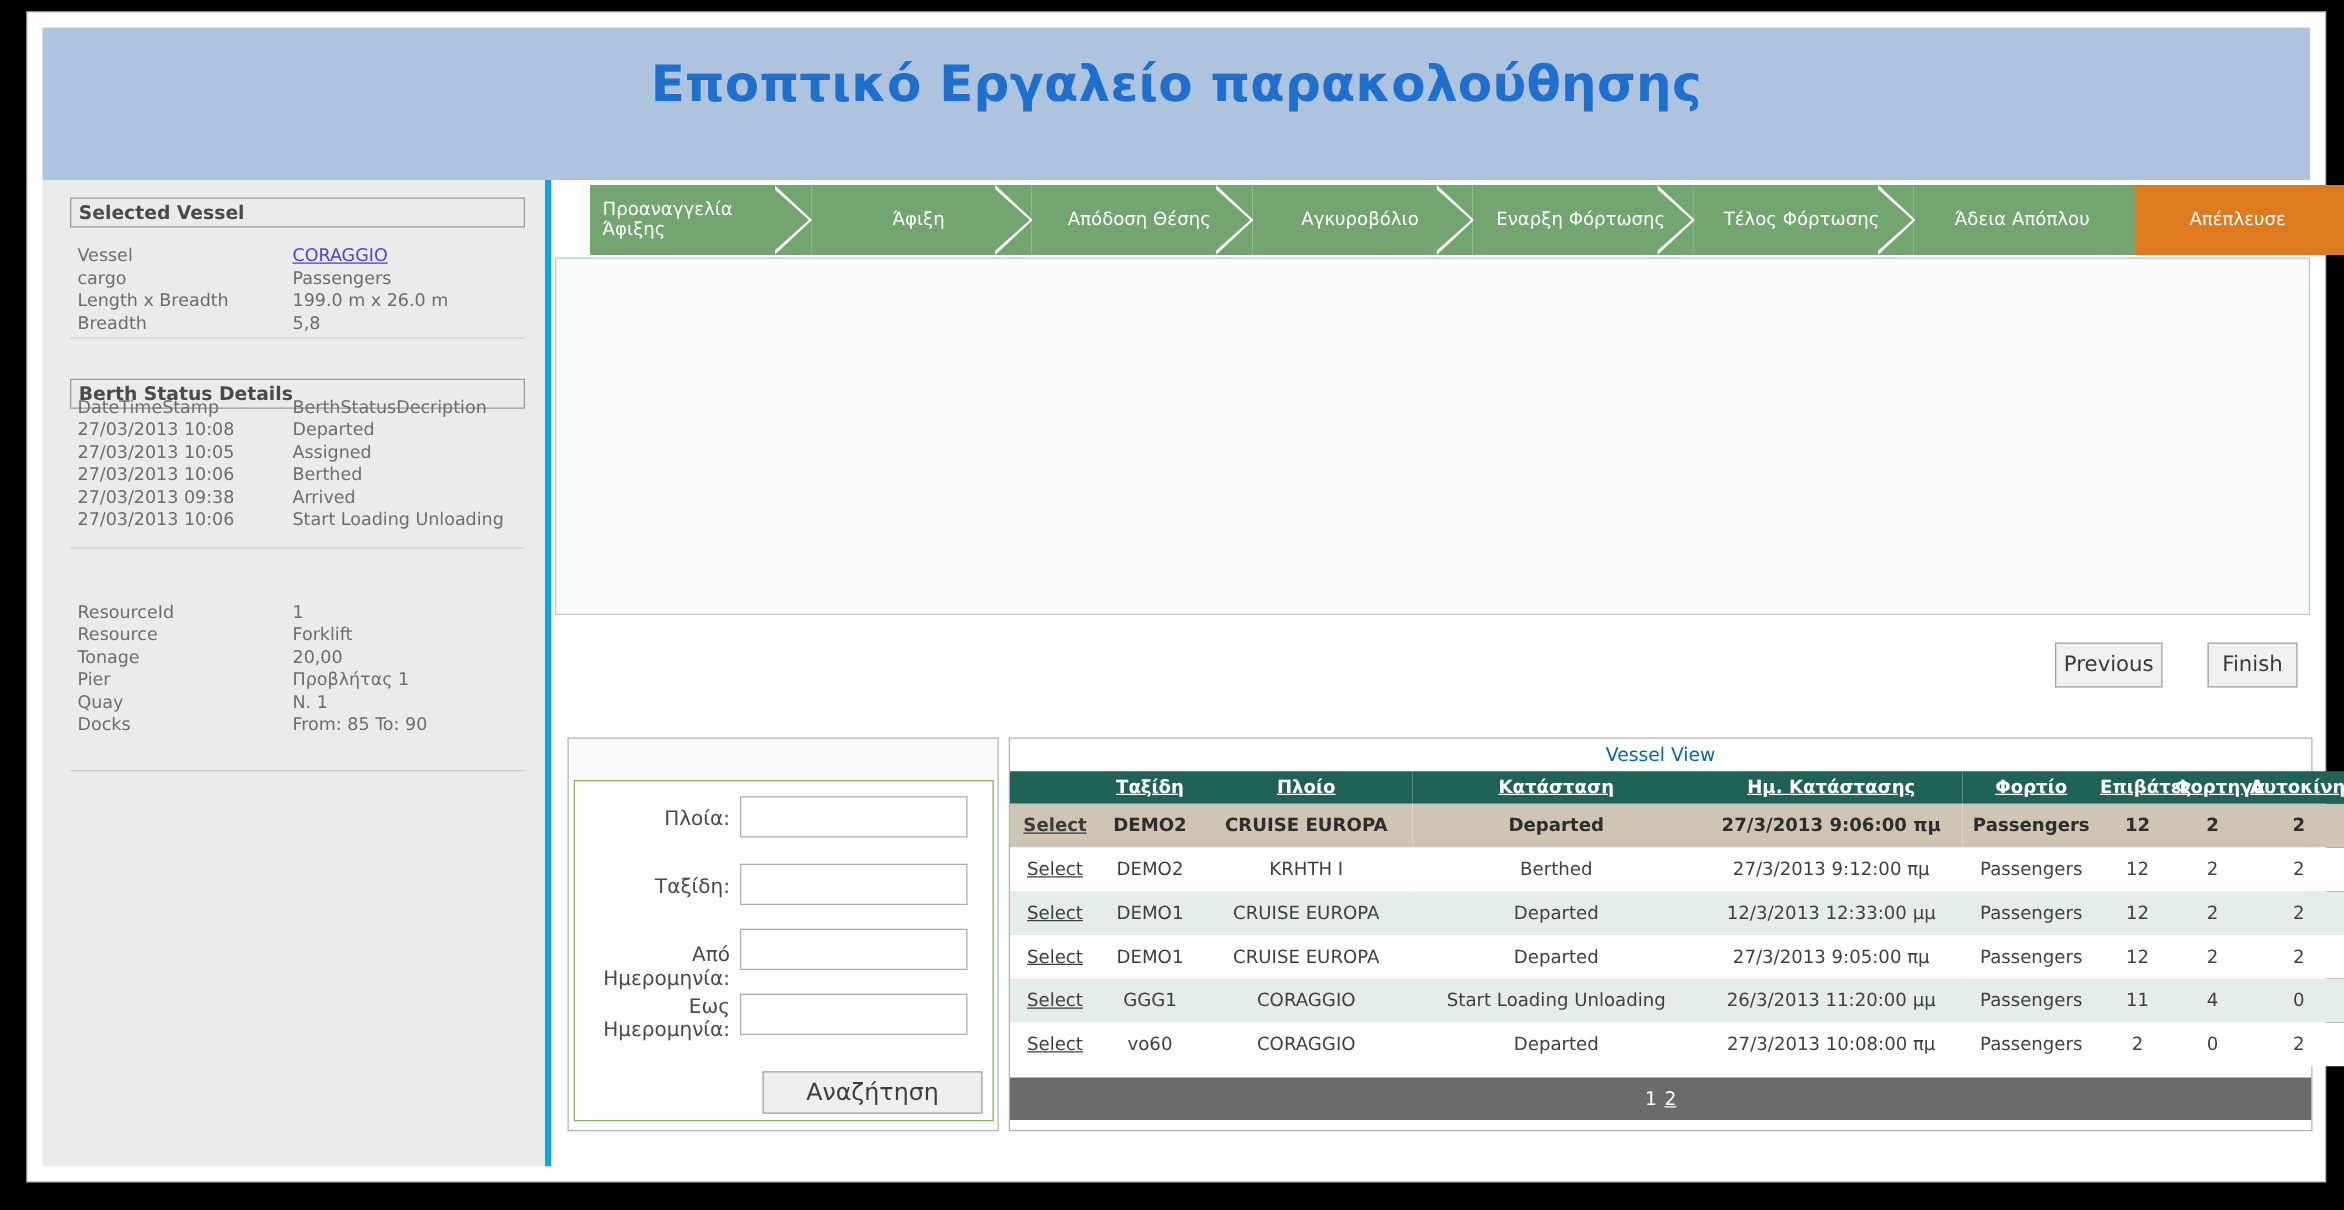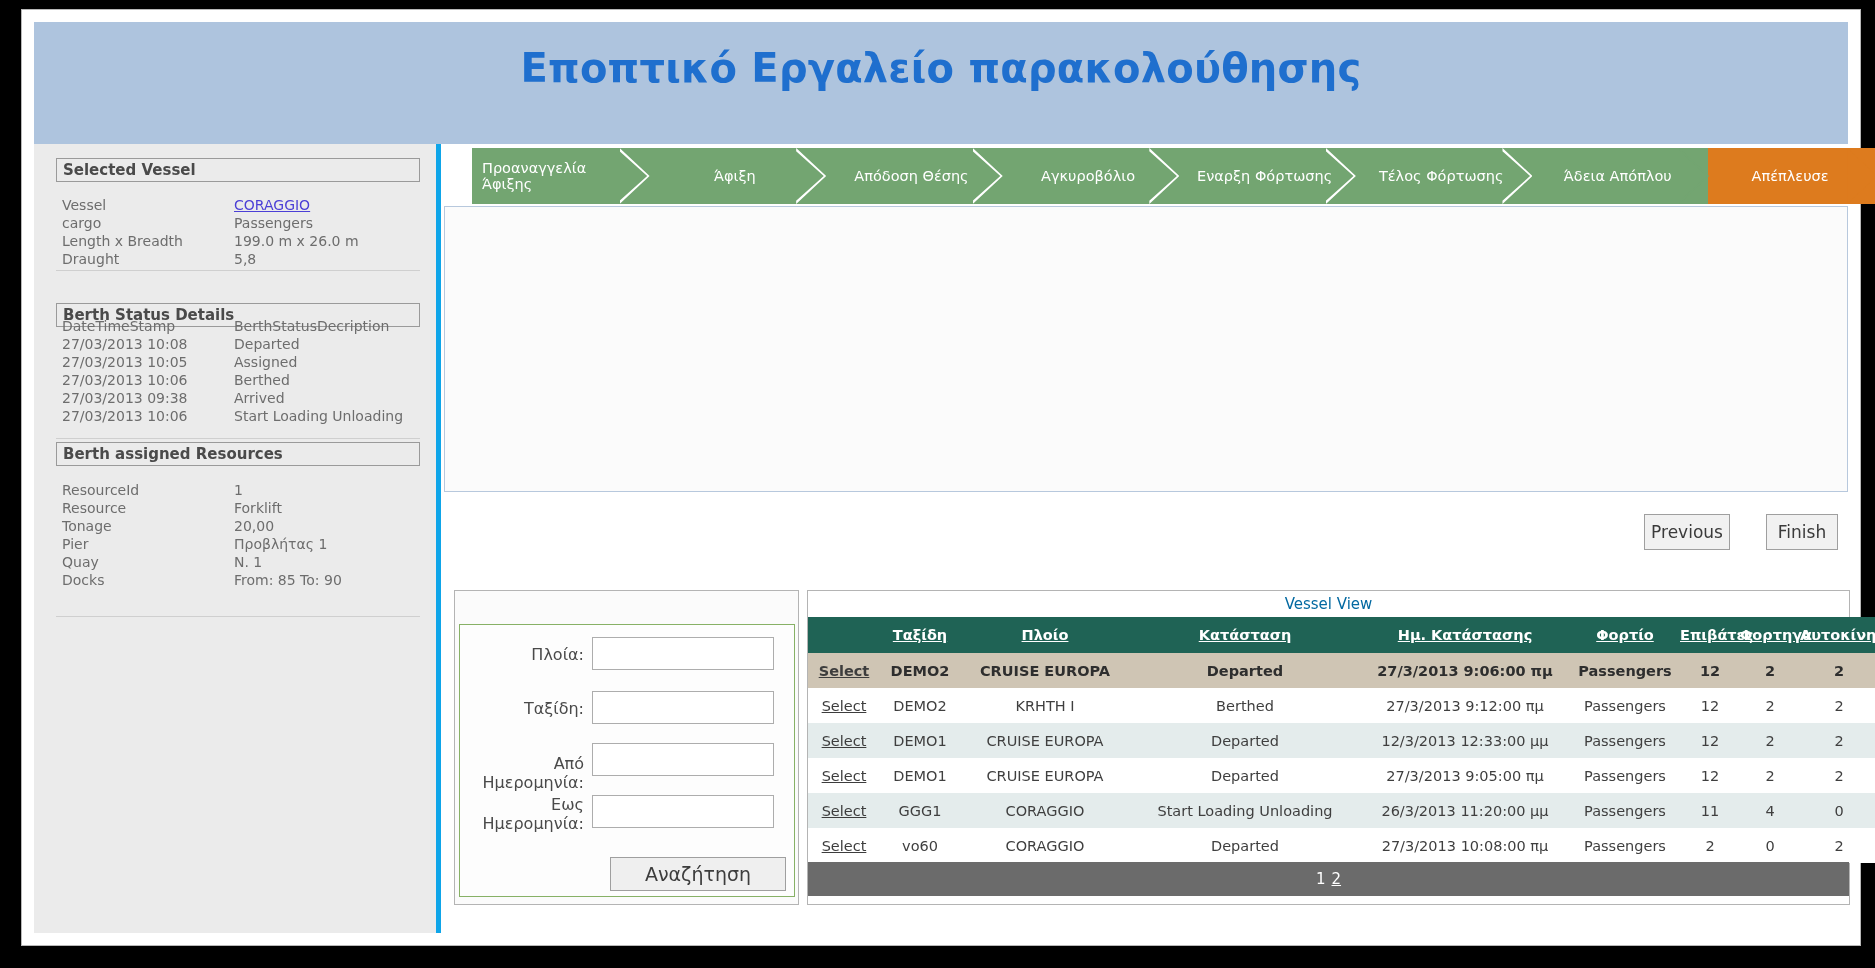--- a/index.html
+++ b/index.html
@@ -282,21 +282,21 @@
     top: 26px;
     width: 100%;
     border-collapse: collapse;
     table-layout: fixed;
   }
   #vessel-grid th {
     background: #1f6355;
     color: #ffffff;
     font-size: 14.5px;
     font-weight: bold;
-    height: 36px;
+    height: 26px;
     padding: 0;
     text-align: center;
   }
   #vessel-grid th span {
     text-decoration: underline;
     cursor: pointer;
   }
   #vessel-grid td {
     font-size: 14.5px;
     color: #3f3f3f;
@@ -358,21 +358,21 @@
       </tr>
       <tr>
         <td class="k">cargo</td>
         <td class="v">Passengers</td>
       </tr>
       <tr>
         <td class="k">Length x Breadth</td>
         <td class="v">199.0 m x 26.0 m</td>
       </tr>
       <tr>
-        <td class="k">Draught</td>
+        <td class="k">Breadth</td>
         <td class="v">5,8</td>
       </tr>
     </tbody>
       </table>
     <div class="kv-rule" style="top:126px;"></div>
 
     <div class="panel-head" style="top:146px;margin-top:13px;">Berth Status Details</div>
 
     <table class="kv-table" style="top:173px;">
       <tbody>
@@ -397,21 +397,20 @@
         <td class="v">Arrived</td>
       </tr>
       <tr>
         <td class="k">27/03/2013 10:06</td>
         <td class="v">Start Loading Unloading</td>
       </tr>
     </tbody>
       </table>
     <div class="kv-rule" style="top:294px;"></div>
 
-    <div class="panel-head" style="top:298px;">Berth assigned Resources</div>
 
     <table class="kv-table" style="top:337px;">
       <tbody>
           <tr>
         <td class="k">ResourceId</td>
         <td class="v">1</td>
       </tr>
       <tr>
         <td class="k">Resource</td>
         <td class="v">Forklift</td>

